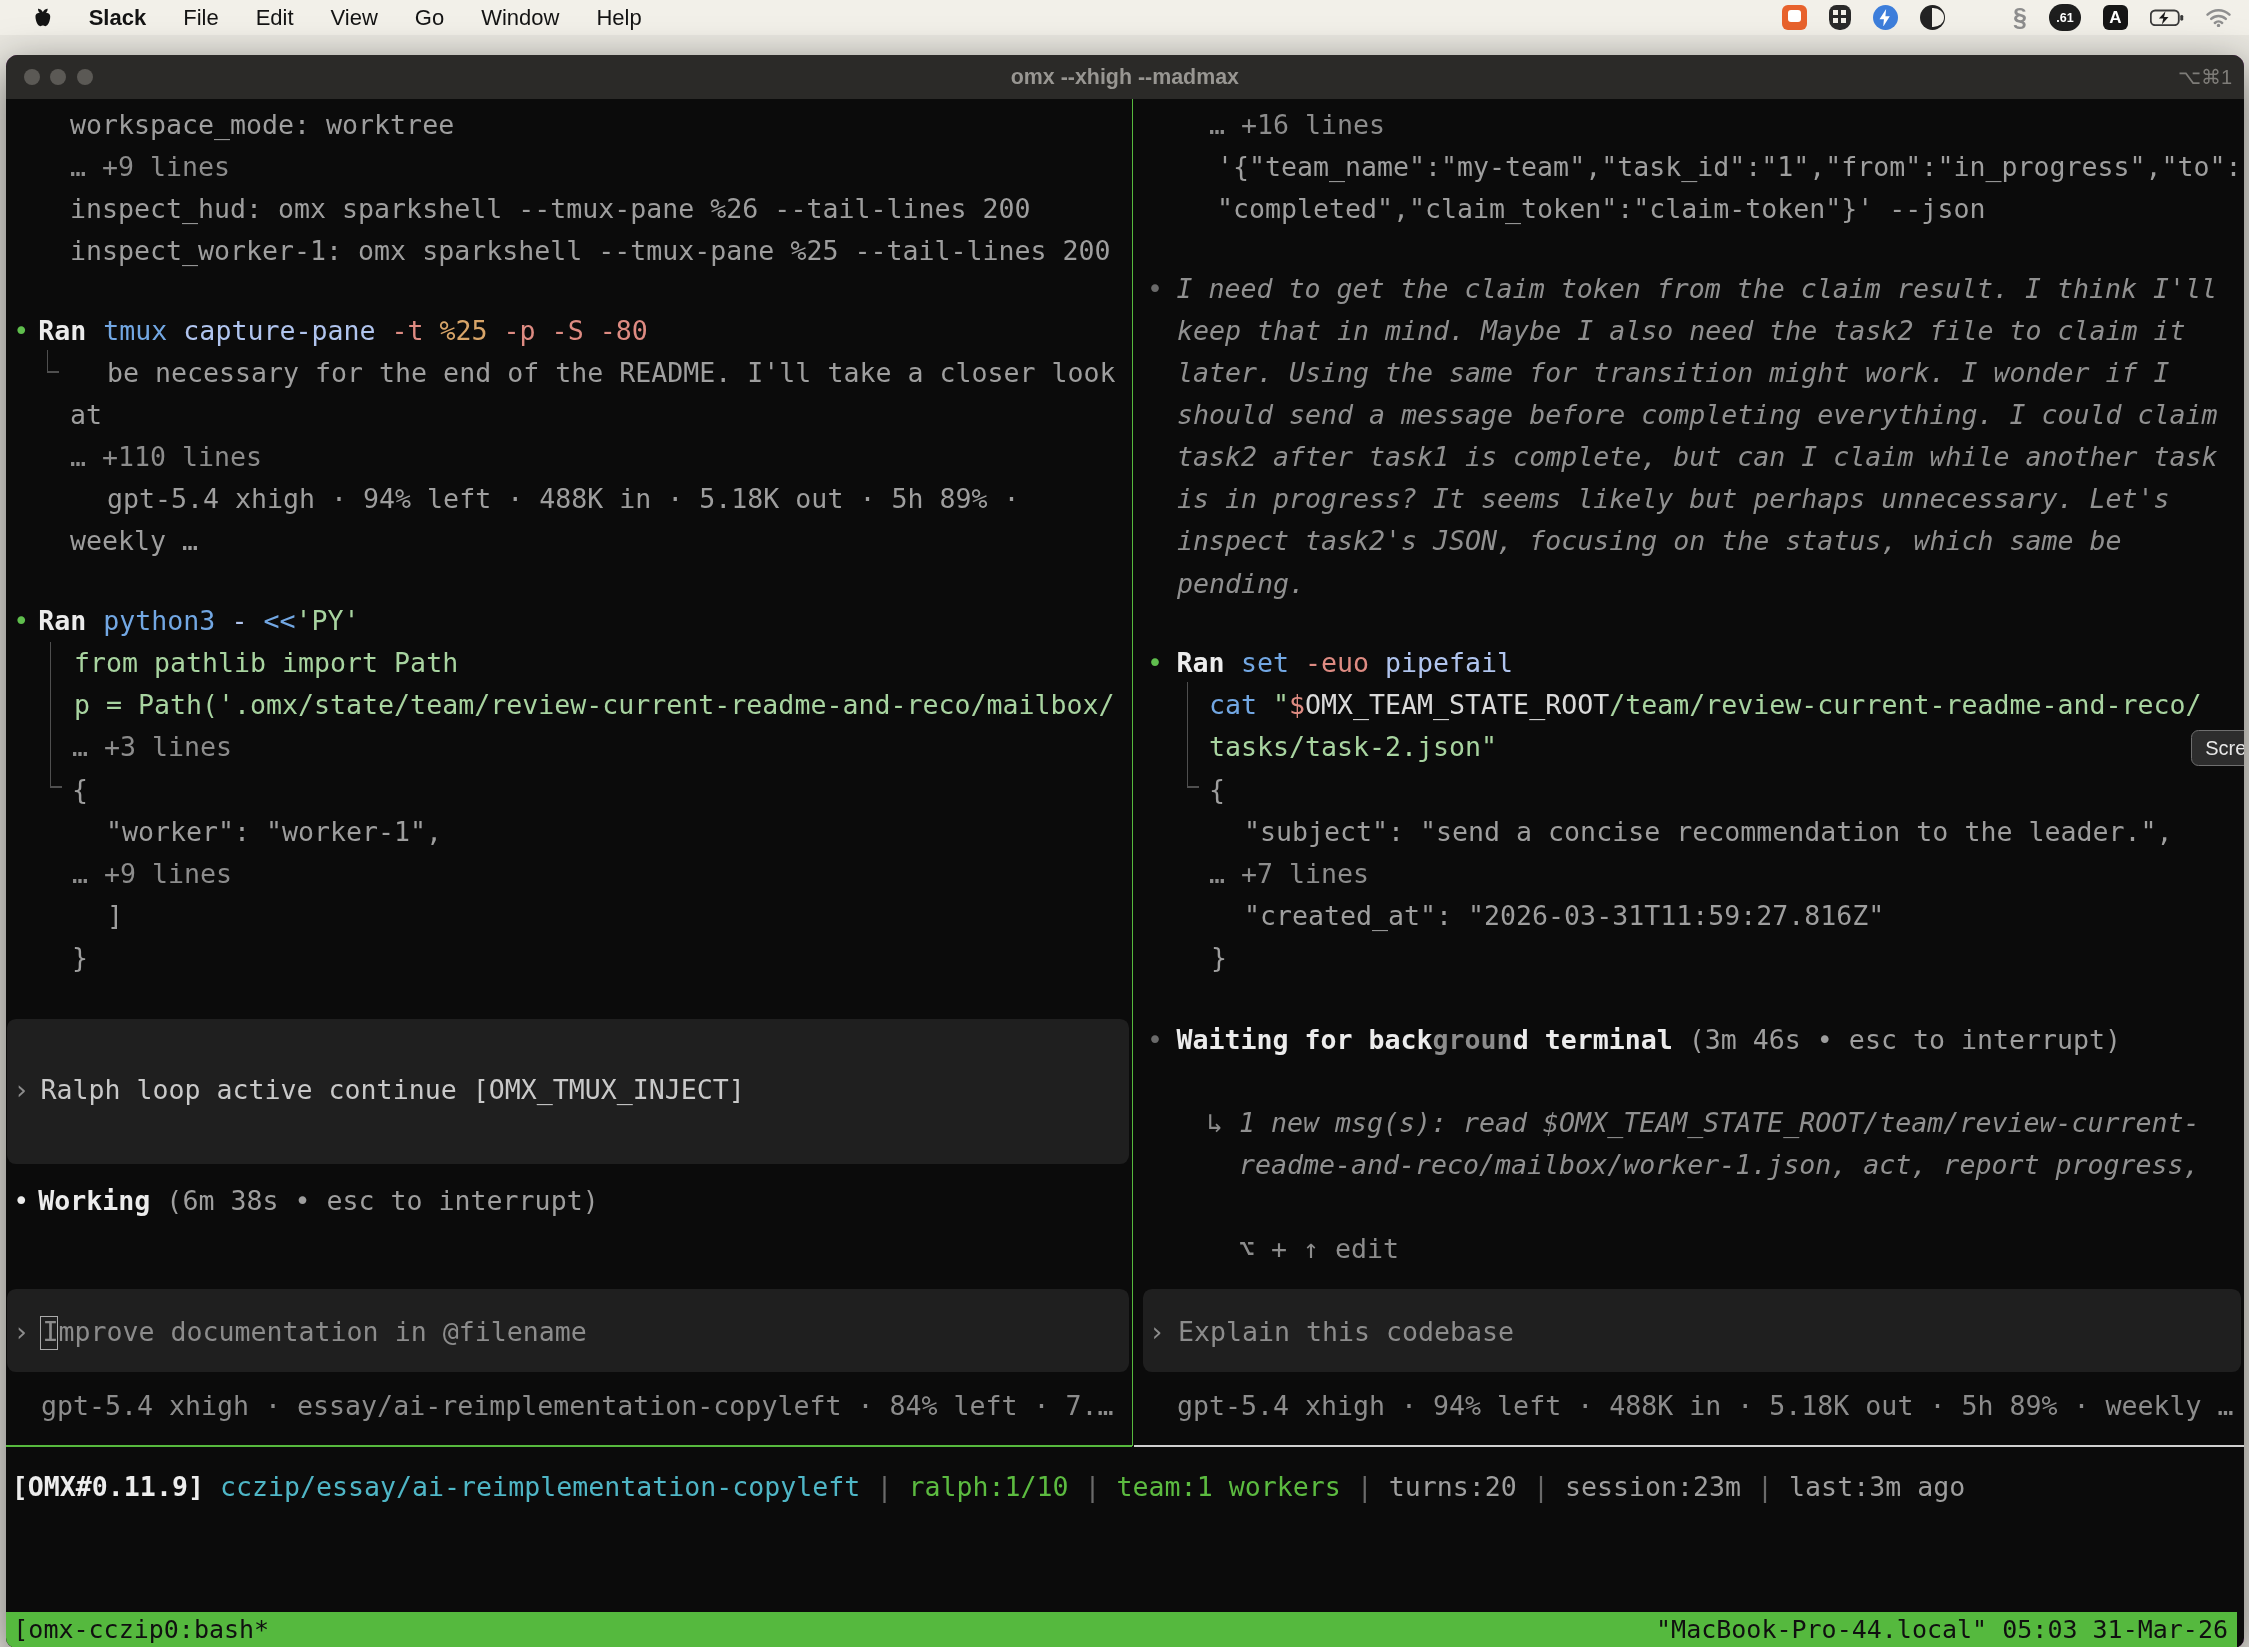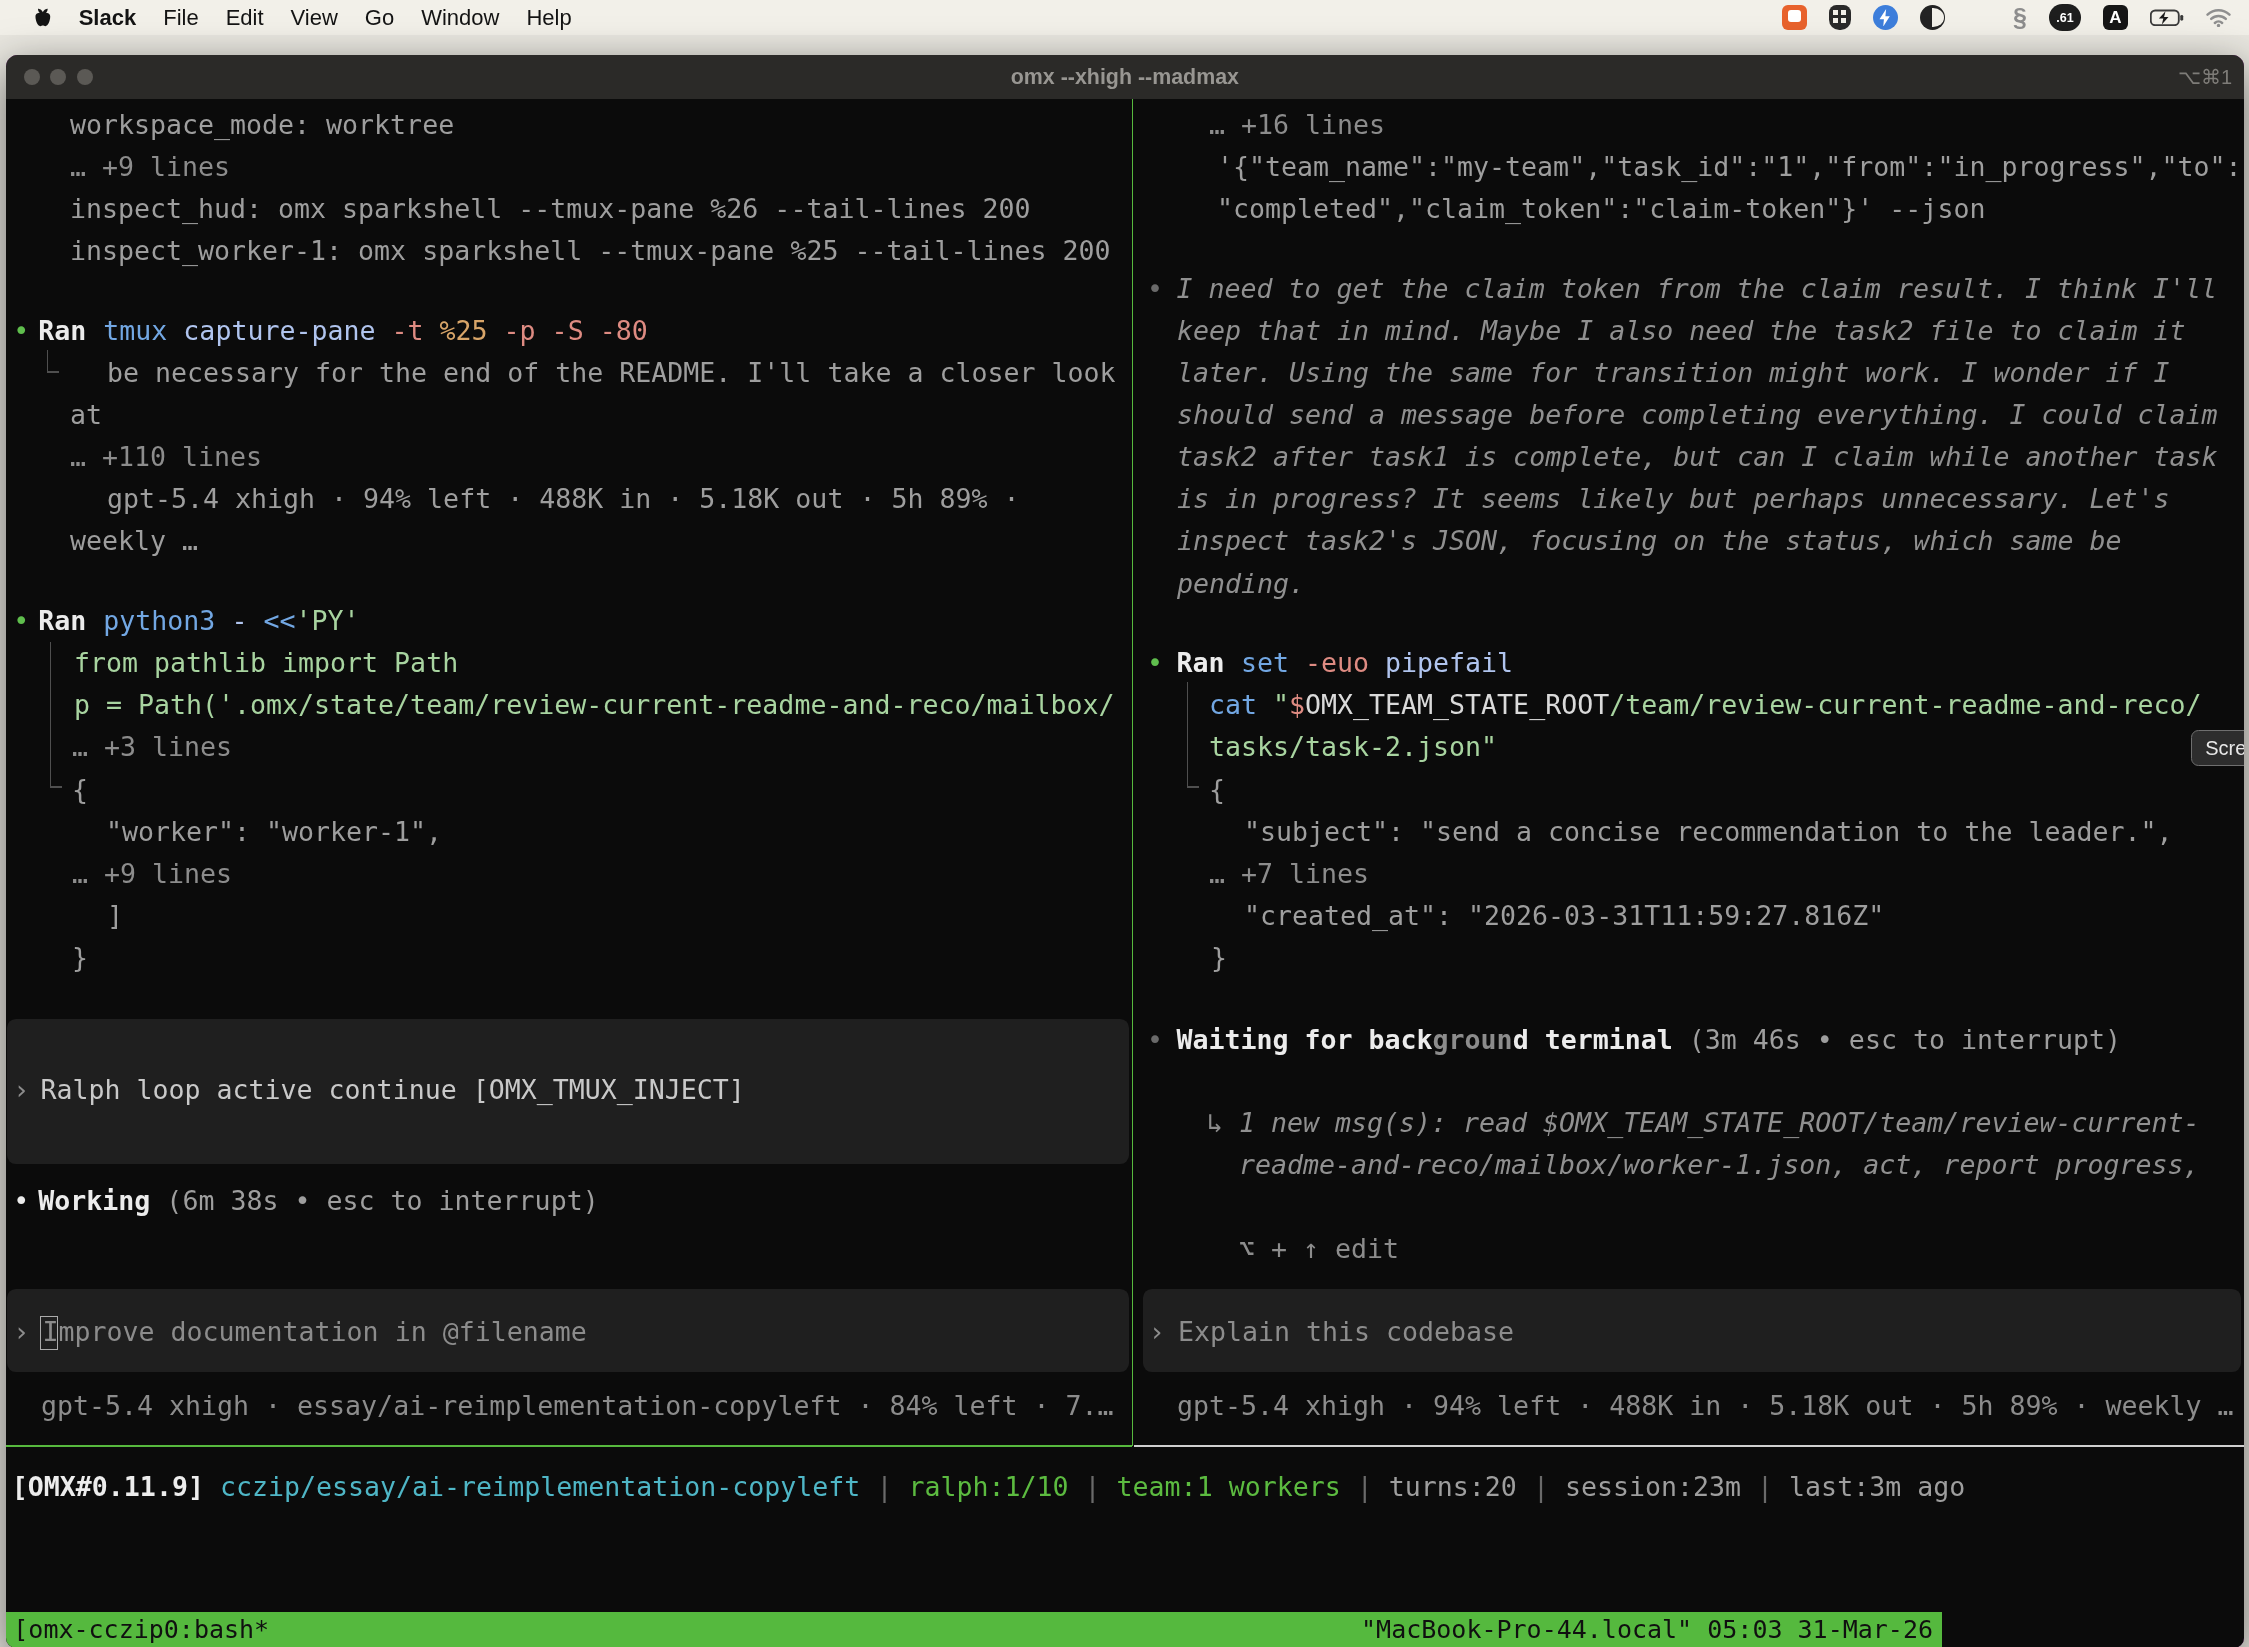--- a/index.html
+++ b/index.html
@@ -1,20 +1,20 @@
 <!DOCTYPE html>
 <html style="font-size:11.8px"><head>
 <meta charset="utf-8">
 <style>
   html,body{margin:0;padding:0;width:2250px;height:1648px;background:#E8E6DF;overflow:hidden;
     font-family:"Liberation Sans",sans-serif;}
   
   .menubar{position:absolute;left:0;top:0;width:2250px;height:35px;background:#F2F0E9;
     display:flex;align-items:center;color:#141414;font-size:22px;}
-  .mb-left{display:flex;align-items:center;gap:27px;margin-left:34px;}
+  .mb-left{display:flex;align-items:center;gap:37px;margin-left:34px;}
   .mb-app{font-weight:bold;}
   .mb-item{cursor:default;}
   .mb-right{position:absolute;right:19px;top:0;height:35px;display:flex;align-items:center;gap:22px;}
   .ic{display:flex;align-items:center;justify-content:center;}
   .ic-chat{width:25px;height:25px;background:#E8622C;border-radius:5.9px;position:relative;}
   .ic-chat::after{content:"";position:absolute;left:5.9px;top:5.2px;width:13.3px;height:11.8px;background:#fff;border-radius:3px;}
   .ic-shield{width:22px;height:25px;background:#2A2A2A;border-radius:7.4px 7.4px 10.3px 10.3px;position:relative;}
   .ic-shield::after{content:"";position:absolute;left:4.4px;top:5.2px;width:13.3px;height:13.3px;
     background:
       linear-gradient(#F2F0E9,#F2F0E9) 0 0/5.2px 5.2px no-repeat,
@@ -51,21 +51,21 @@
   .drk{color:#6A6A6A;} .lit{color:#DADADA;}
   .ita{font-style:italic;color:#909090;}
   .cyn{color:#4FB6C6;} .lg{color:#5CBB40;} .sep{color:#6A6A6A;}
   .vln{position:absolute;background:#4F4F4F;}
   .box{position:absolute;background:#1F1F1F;border-radius:8.9px;}
   .cursorbox{position:absolute;width:16px;height:32px;border:1.5px solid #ABABAB;}
   .pane-border{position:absolute;}
   .tooltip{position:absolute;background:#2D2D2D;border:1.5px solid #6F6F6F;border-radius:7.4px;
     color:#E8E8E8;font-size:20px;line-height:34px;height:34px;padding:0 13.3px;white-space:nowrap;}
   
-  .tmuxbar{position:absolute;left:0;top:1513px;width:1936px;height:36px;background:#55B93E;
+  .tmuxbar{position:absolute;left:0;top:1513px;width:2231px;height:36px;background:#55B93E;
     color:#101010;font-family:"DejaVu Sans Mono",monospace;font-size:25px;line-height:36px;}
   .tmux-left{position:absolute;left:7.4px;}
   .tmux-right{position:absolute;right:8.9px;}
 </style>
 </head>
 <body>
 
 <div class="menubar">
   <div class="mb-left">
     <span class="ic">

